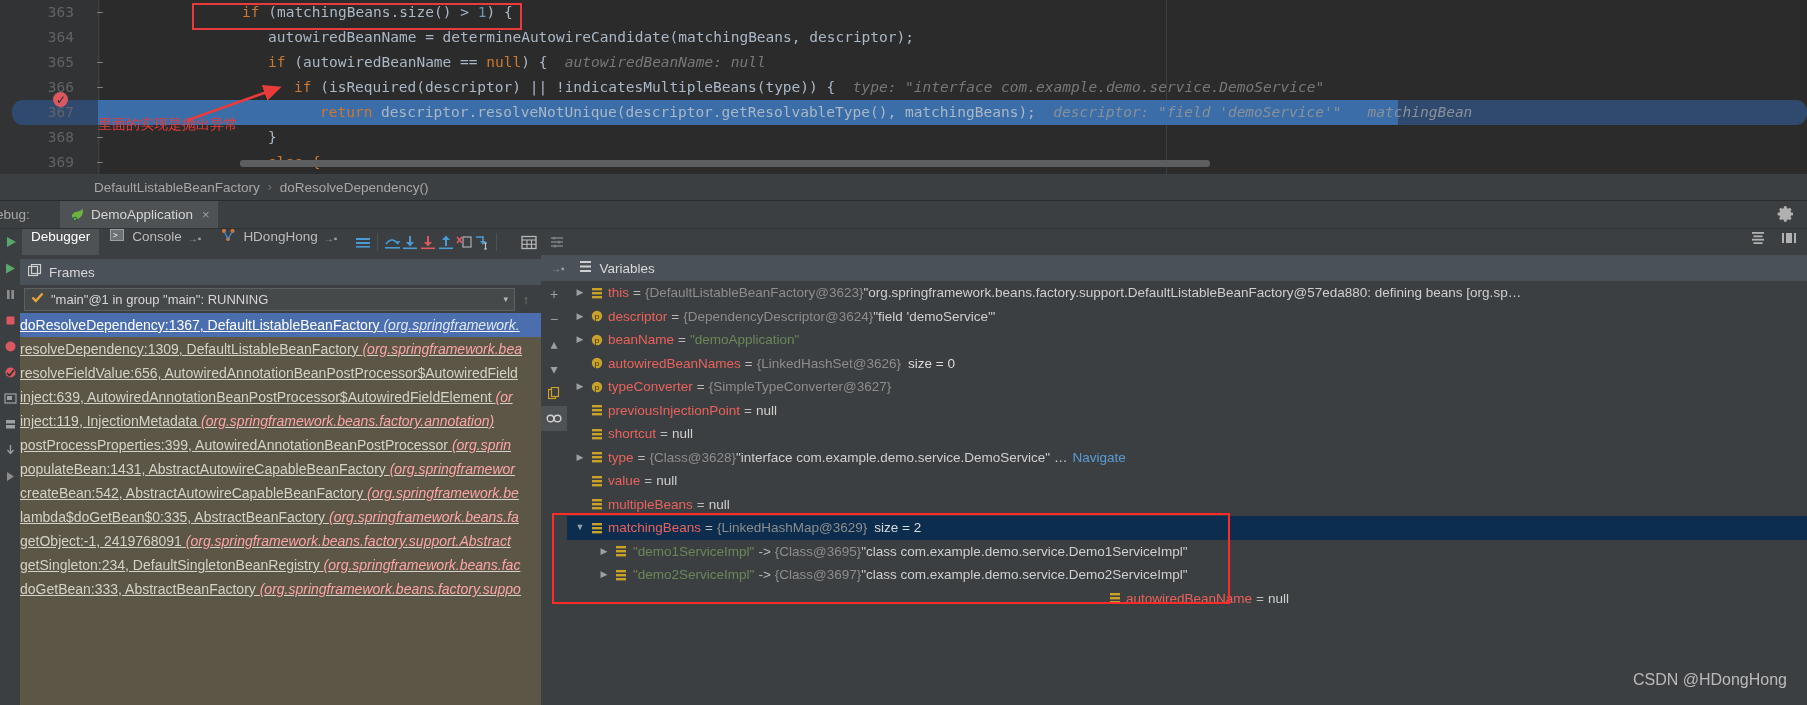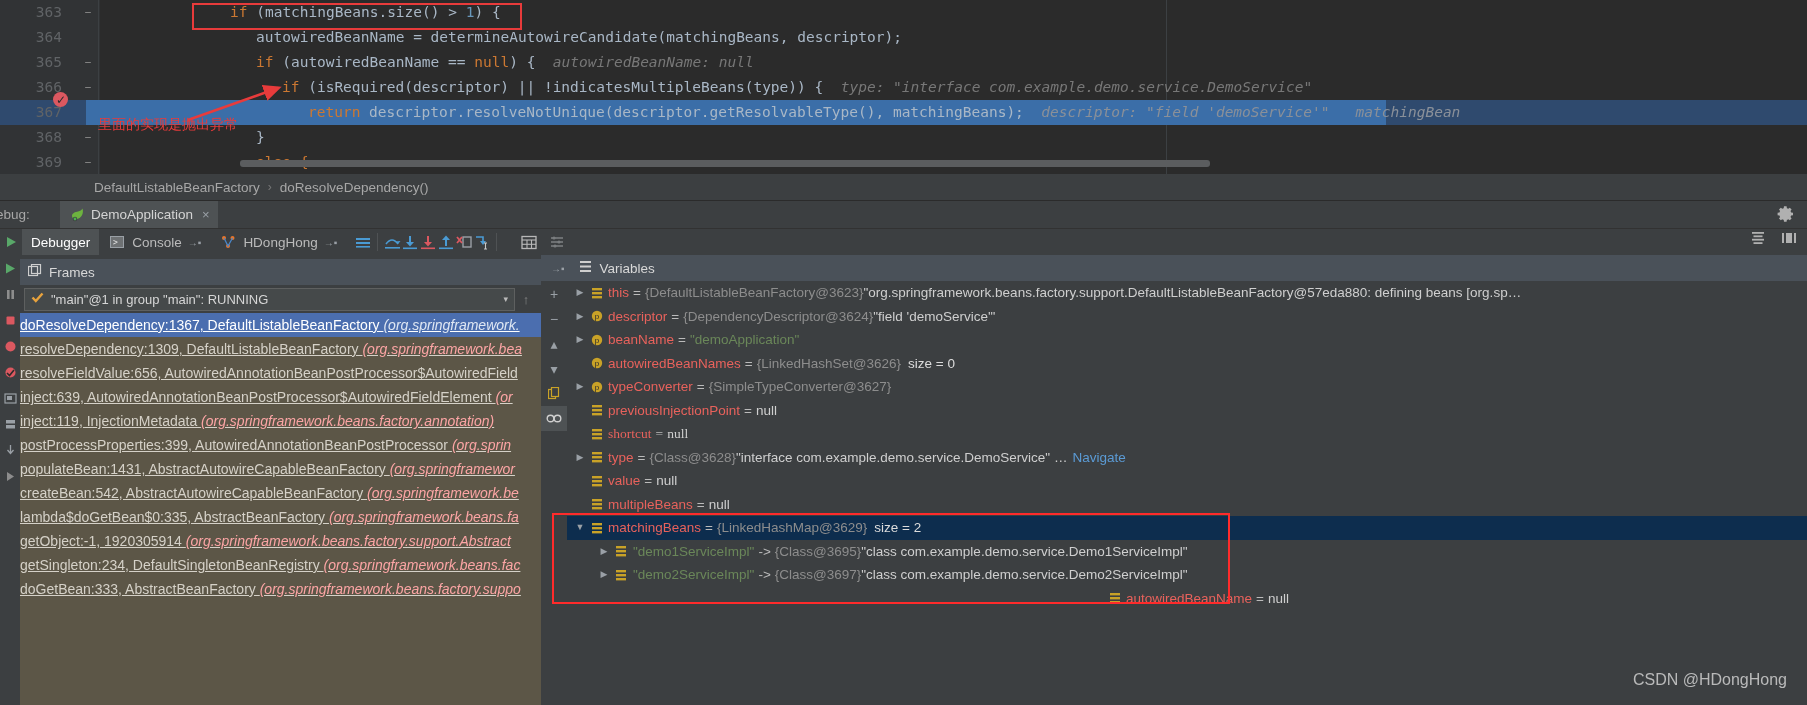--- a/index.html
+++ b/index.html
@@ -25,34 +25,34 @@
     overflow: hidden;
   }
   .gutter {
     position: absolute; left: 0; top: 0; width: 78px; height: 174px;
     background: #313335;
   }
   .gutter2 {
     position: absolute; left: 78px; top: 0; width: 22px; height: 174px;
     background: #313335;
   }
-  .code-rows { position: absolute; left: 0; top: 0; width: 1807px; }
+  .code-rows { position: absolute; left: 0; top: 0; width: 1807px; padding-left: 12px; }
   .crow {
     position: relative; height: 25px; line-height: 25px; white-space: pre;
   }
   .lnum {
     position: absolute; left: 0; width: 62px; text-align: right;
     color: #606366; font-size: 14.5px;
   }
   .fold {
     position: absolute; left: 80px; width: 16px; text-align: center;
     color: #888; font-size: 11px; line-height: 25px;
   }
   .ctext { position: absolute; left: 100px; color: #a9b7c6; }
-  .crow.sel { background: #2f4a6e; }
+  .crow.sel { background: #2f4a6e; border-radius: 11px; }
   .crow.sel .ctext { }
   .sel-band {
     position: absolute; left: 86px; top: 0; height: 25px; width: 1300px;
     background: #3b6ea8;
   }
   .kw { color: #cc7832; }
   .num { color: #6897bb; }
   .hint { color: #777777; font-style: italic; }
   .hint2 { color: #8a9099; font-style: italic; }
   .ident { color: #a9b7c6; }
@@ -115,22 +115,22 @@
   }
 
   
   .toolstrip {
     position: absolute; left: 0; top: 228px; width: 1807px; height: 27px;
     background: #3c3f41; border-top: 1px solid #323232;
     display: flex; align-items: center;
   }
   .tstart { width: 22px; display:flex; align-items:center; justify-content:center; }
   .ttab {
-    display: flex; align-items: center; gap: 6px; height: 27px;
-    padding: 0 9px; font-size: 13.5px; color: #bbbbbb; cursor: default;
+    display: flex; align-items: flex-end; gap: 6px; height: 27px;
+    padding: 12px 9px; font-size: 13.5px; color: #bbbbbb; cursor: default;
   }
   .ttab.active { background: #4e5254; color: #ffffff; }
   .tsep { width: 1px; height: 18px; background: #4f5254; margin: 0 5px; }
   .ticon { width: 18px; height: 18px; display: inline-flex; align-items: center; justify-content: center; }
   .arrow-sup { font-size: 10px; color: #9aa0a6; }
   .right-icons { position: absolute; right: 8px; top: 230px; display: flex; gap: 14px; }
 
   
   .panels {
     position: absolute; left: 0; top: 255px; width: 1807px; height: 450px;
@@ -475,21 +475,21 @@
       <div class="frames-list" id="frames-list">
           <div class="frame-row sel"><span>doResolveDependency:1367, DefaultListableBeanFactory </span><span class="frame-pkg">(org.springframework.</span></div>
           <div class="frame-row"><span>resolveDependency:1309, DefaultListableBeanFactory </span><span class="frame-pkg">(org.springframework.bea</span></div>
           <div class="frame-row"><span>resolveFieldValue:656, AutowiredAnnotationBeanPostProcessor$AutowiredField </span></div>
           <div class="frame-row"><span>inject:639, AutowiredAnnotationBeanPostProcessor$AutowiredFieldElement </span><span class="frame-pkg">(or</span></div>
           <div class="frame-row"><span>inject:119, InjectionMetadata </span><span class="frame-pkg">(org.springframework.beans.factory.annotation)</span></div>
           <div class="frame-row"><span>postProcessProperties:399, AutowiredAnnotationBeanPostProcessor </span><span class="frame-pkg">(org.sprin</span></div>
           <div class="frame-row"><span>populateBean:1431, AbstractAutowireCapableBeanFactory </span><span class="frame-pkg">(org.springframewor</span></div>
           <div class="frame-row"><span>createBean:542, AbstractAutowireCapableBeanFactory </span><span class="frame-pkg">(org.springframework.be</span></div>
           <div class="frame-row"><span>lambda$doGetBean$0:335, AbstractBeanFactory </span><span class="frame-pkg">(org.springframework.beans.fa</span></div>
-          <div class="frame-row"><span>getObject:-1, 1920305914 </span><span class="frame-pkg">(org.springframework.beans.factory.support.Abstract</span></div>
+          <div class="frame-row"><span>getObject:-1, 2419768091 </span><span class="frame-pkg">(org.springframework.beans.factory.support.Abstract</span></div>
           <div class="frame-row"><span>getSingleton:234, DefaultSingletonBeanRegistry </span><span class="frame-pkg">(org.springframework.beans.fac</span></div>
           <div class="frame-row"><span>doGetBean:333, AbstractBeanFactory </span><span class="frame-pkg">(org.springframework.beans.factory.suppo</span></div>
         </div>
     </div>
 
     <div class="vars-pane">
       <div class="vars-head">
         <span class="arrow-sup" style="margin-left:6px">→▪</span>
         <span style="margin-left:6px">
           <svg width="13" height="13" viewBox="0 0 13 13">
@@ -590,21 +590,21 @@
                 <svg width="12" height="12" viewBox="0 0 12 12">
                   <rect x="1" y="1" width="10" height="2.4" fill="#c9a227"></rect>
                   <rect x="1" y="5" width="10" height="2.4" fill="#c9a227"></rect>
                   <rect x="1" y="9" width="10" height="2.4" fill="#c9a227"></rect>
                 </svg>
               </span>
               <span class="vname">previousInjectionPoint</span>
               <span class="veq">=</span>
               <span class="vnull">null</span>
             </div>
-            <div class="var-row" style="padding-left: 4px; font-family: Liberation Serif, serif;">
+            <div class="var-row" style="padding-left: 4px;">
               <span class="twisty"></span>
               <span class="vicon">
                 <svg width="12" height="12" viewBox="0 0 12 12">
                   <rect x="1" y="1" width="10" height="2.4" fill="#c9a227"></rect>
                   <rect x="1" y="5" width="10" height="2.4" fill="#c9a227"></rect>
                   <rect x="1" y="9" width="10" height="2.4" fill="#c9a227"></rect>
                 </svg>
               </span>
               <span class="vname">shortcut</span>
               <span class="veq">=</span>

